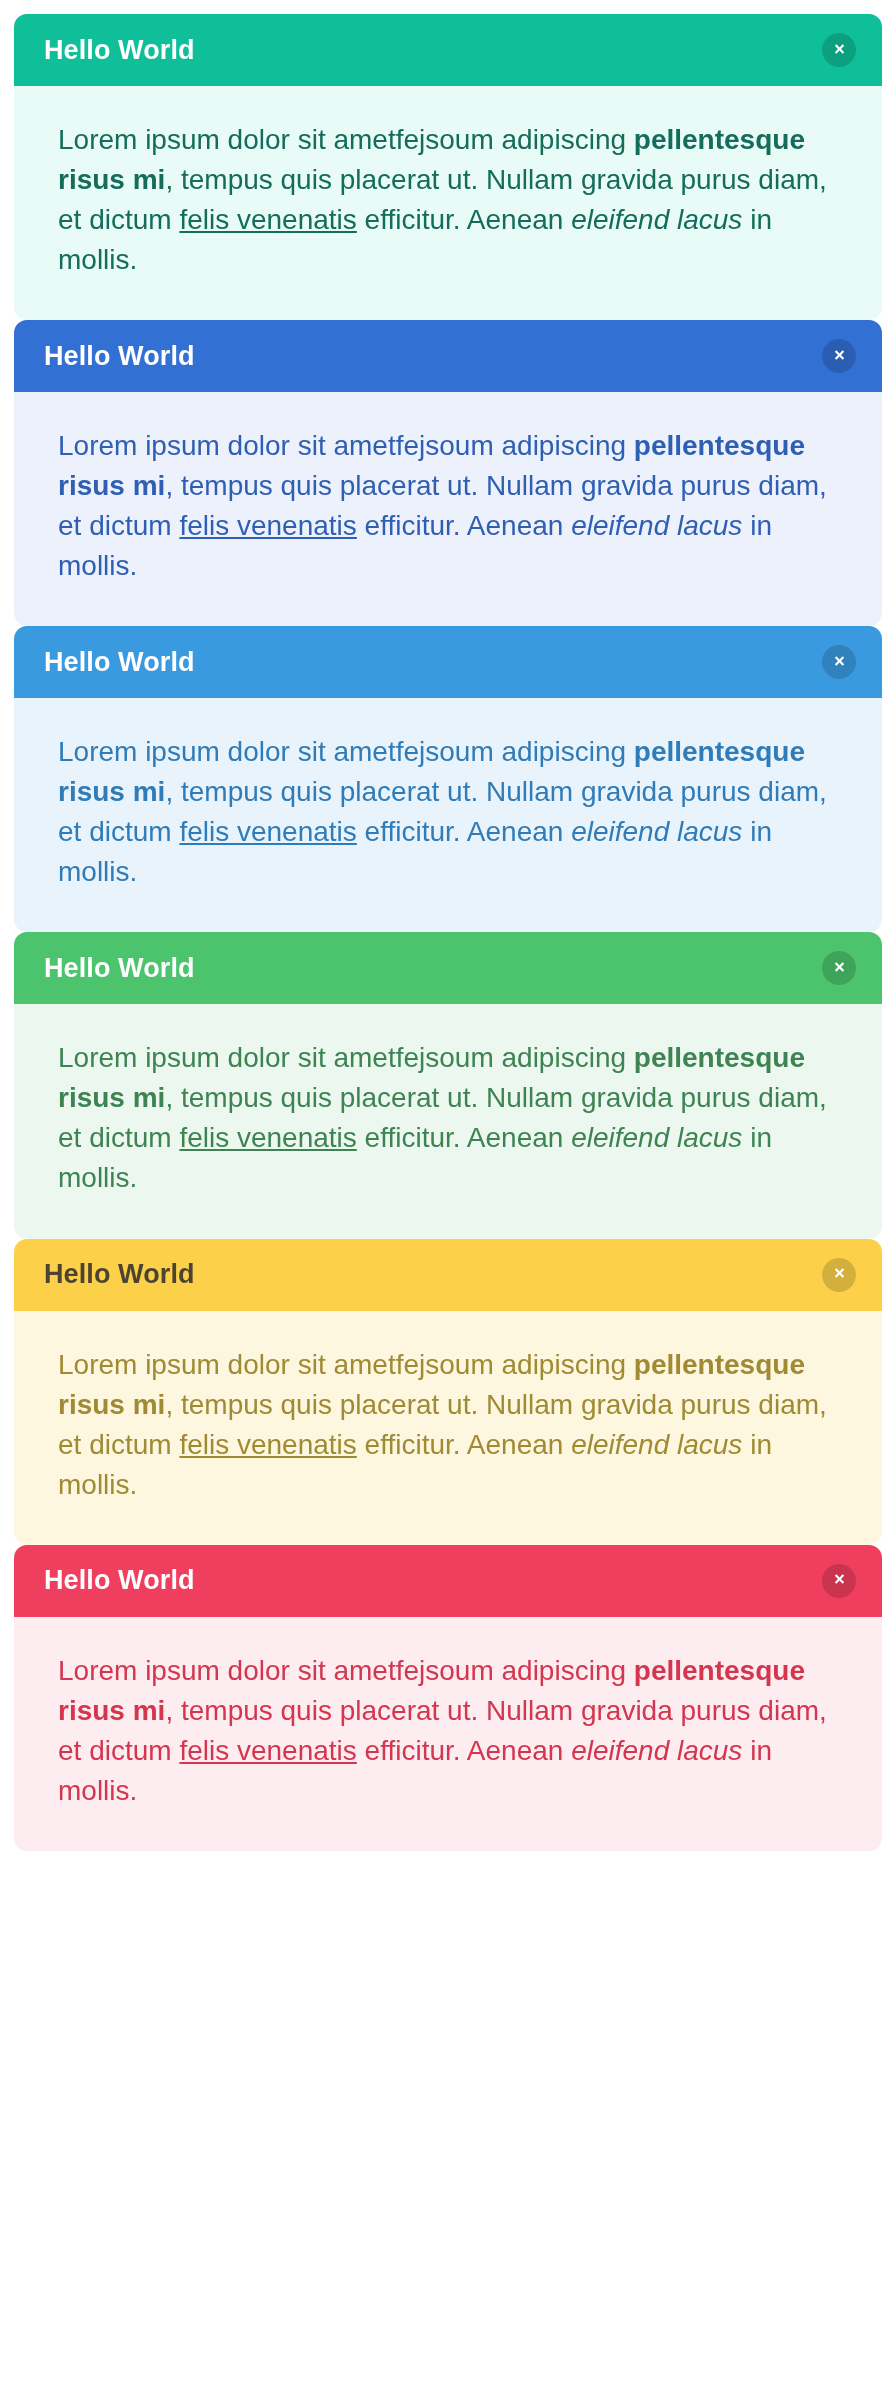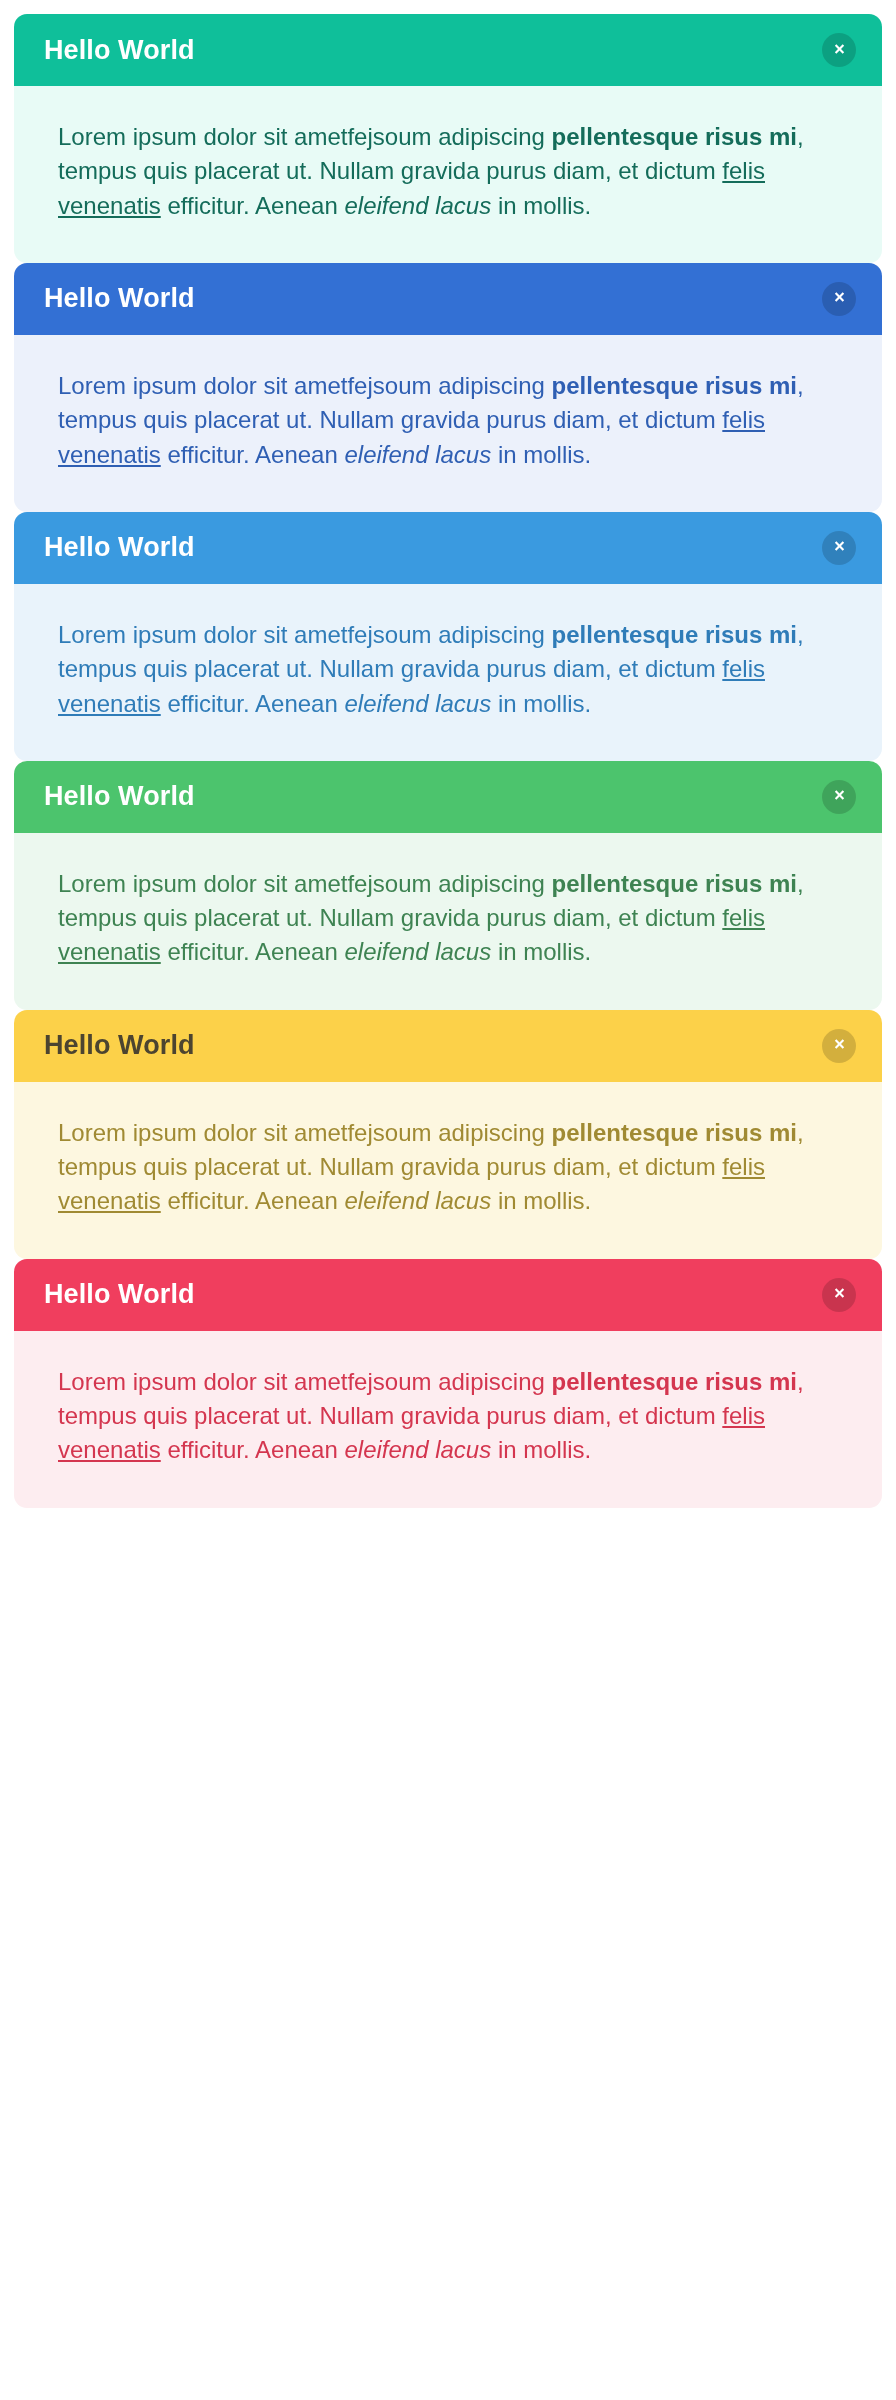--- a/index.html
+++ b/index.html
@@ -49,21 +49,21 @@
     cursor: pointer;
     background: rgba(0,0,0,0.13);
   }
   .close-btn svg {
     width: 13px;
     height: 13px;
     display: block;
   }
   .alert-body {
     padding: 34px 32px 40px 44px;
-    font-size: 24px;
+    font-size: 28px;
     line-height: 1.43;
   }
   .alert-body p {
     margin: 0;
   }
   .alert-body b {
     font-weight: bold;
   }
   .alert-body i {
     font-style: italic;

